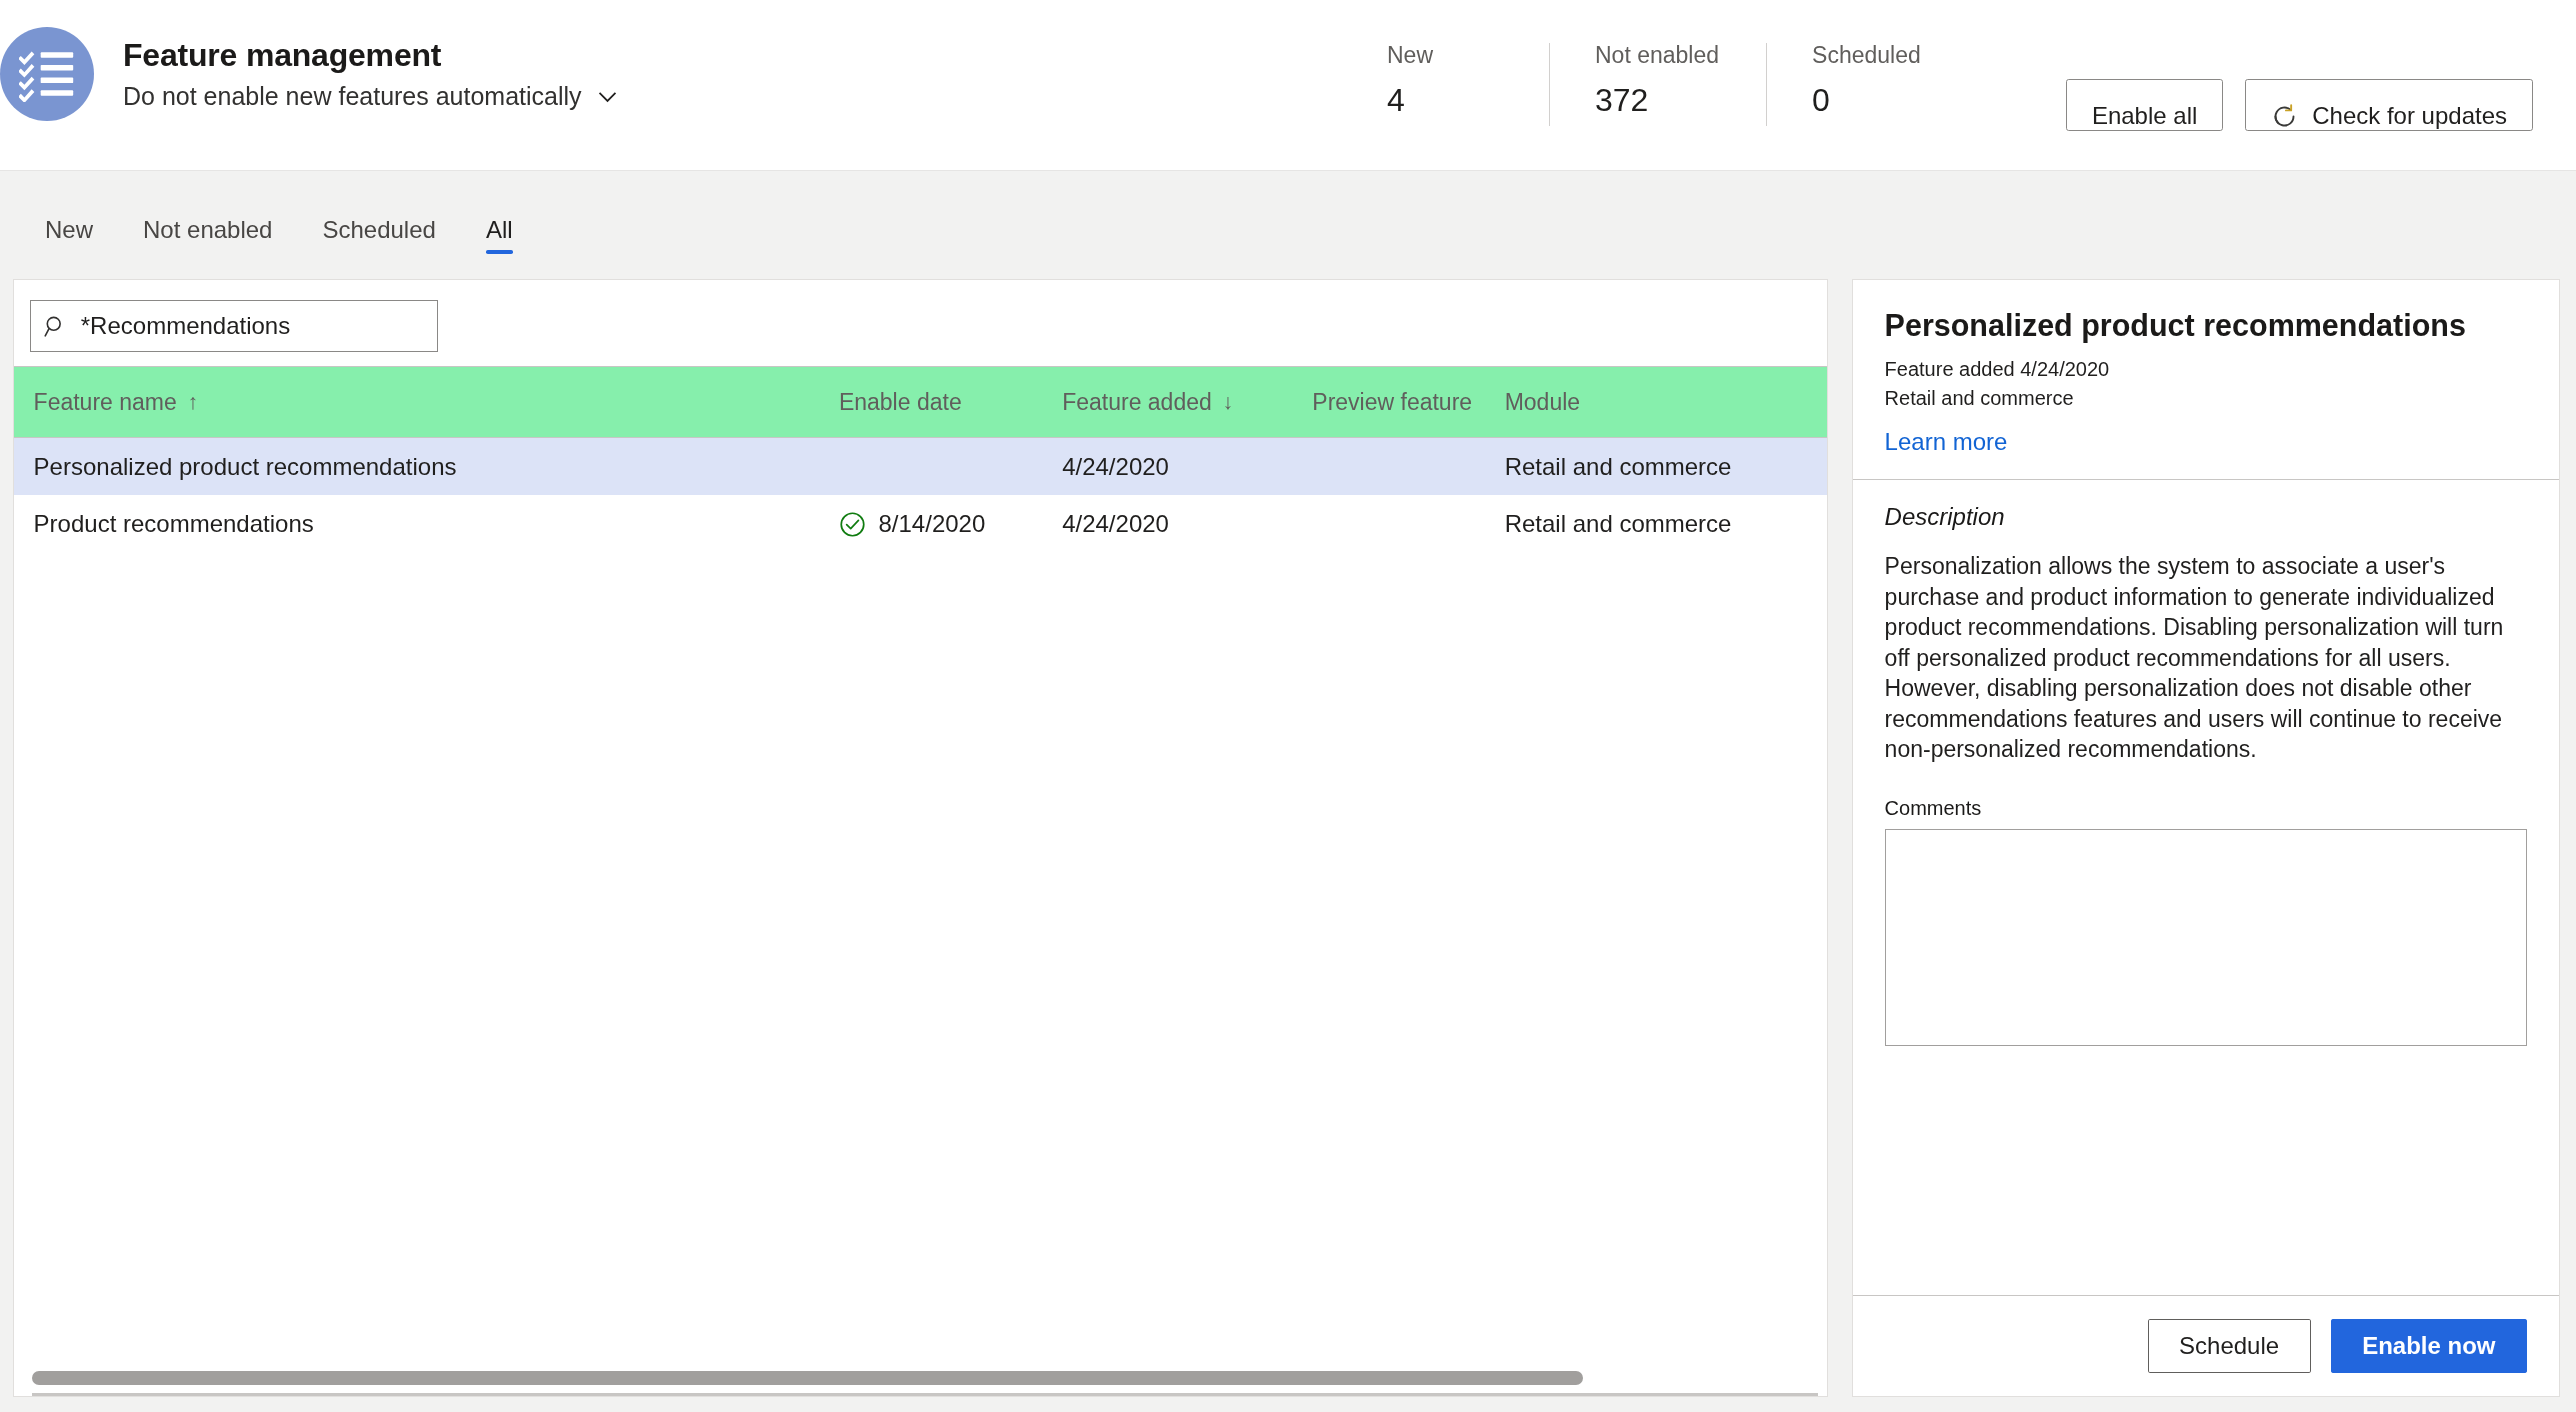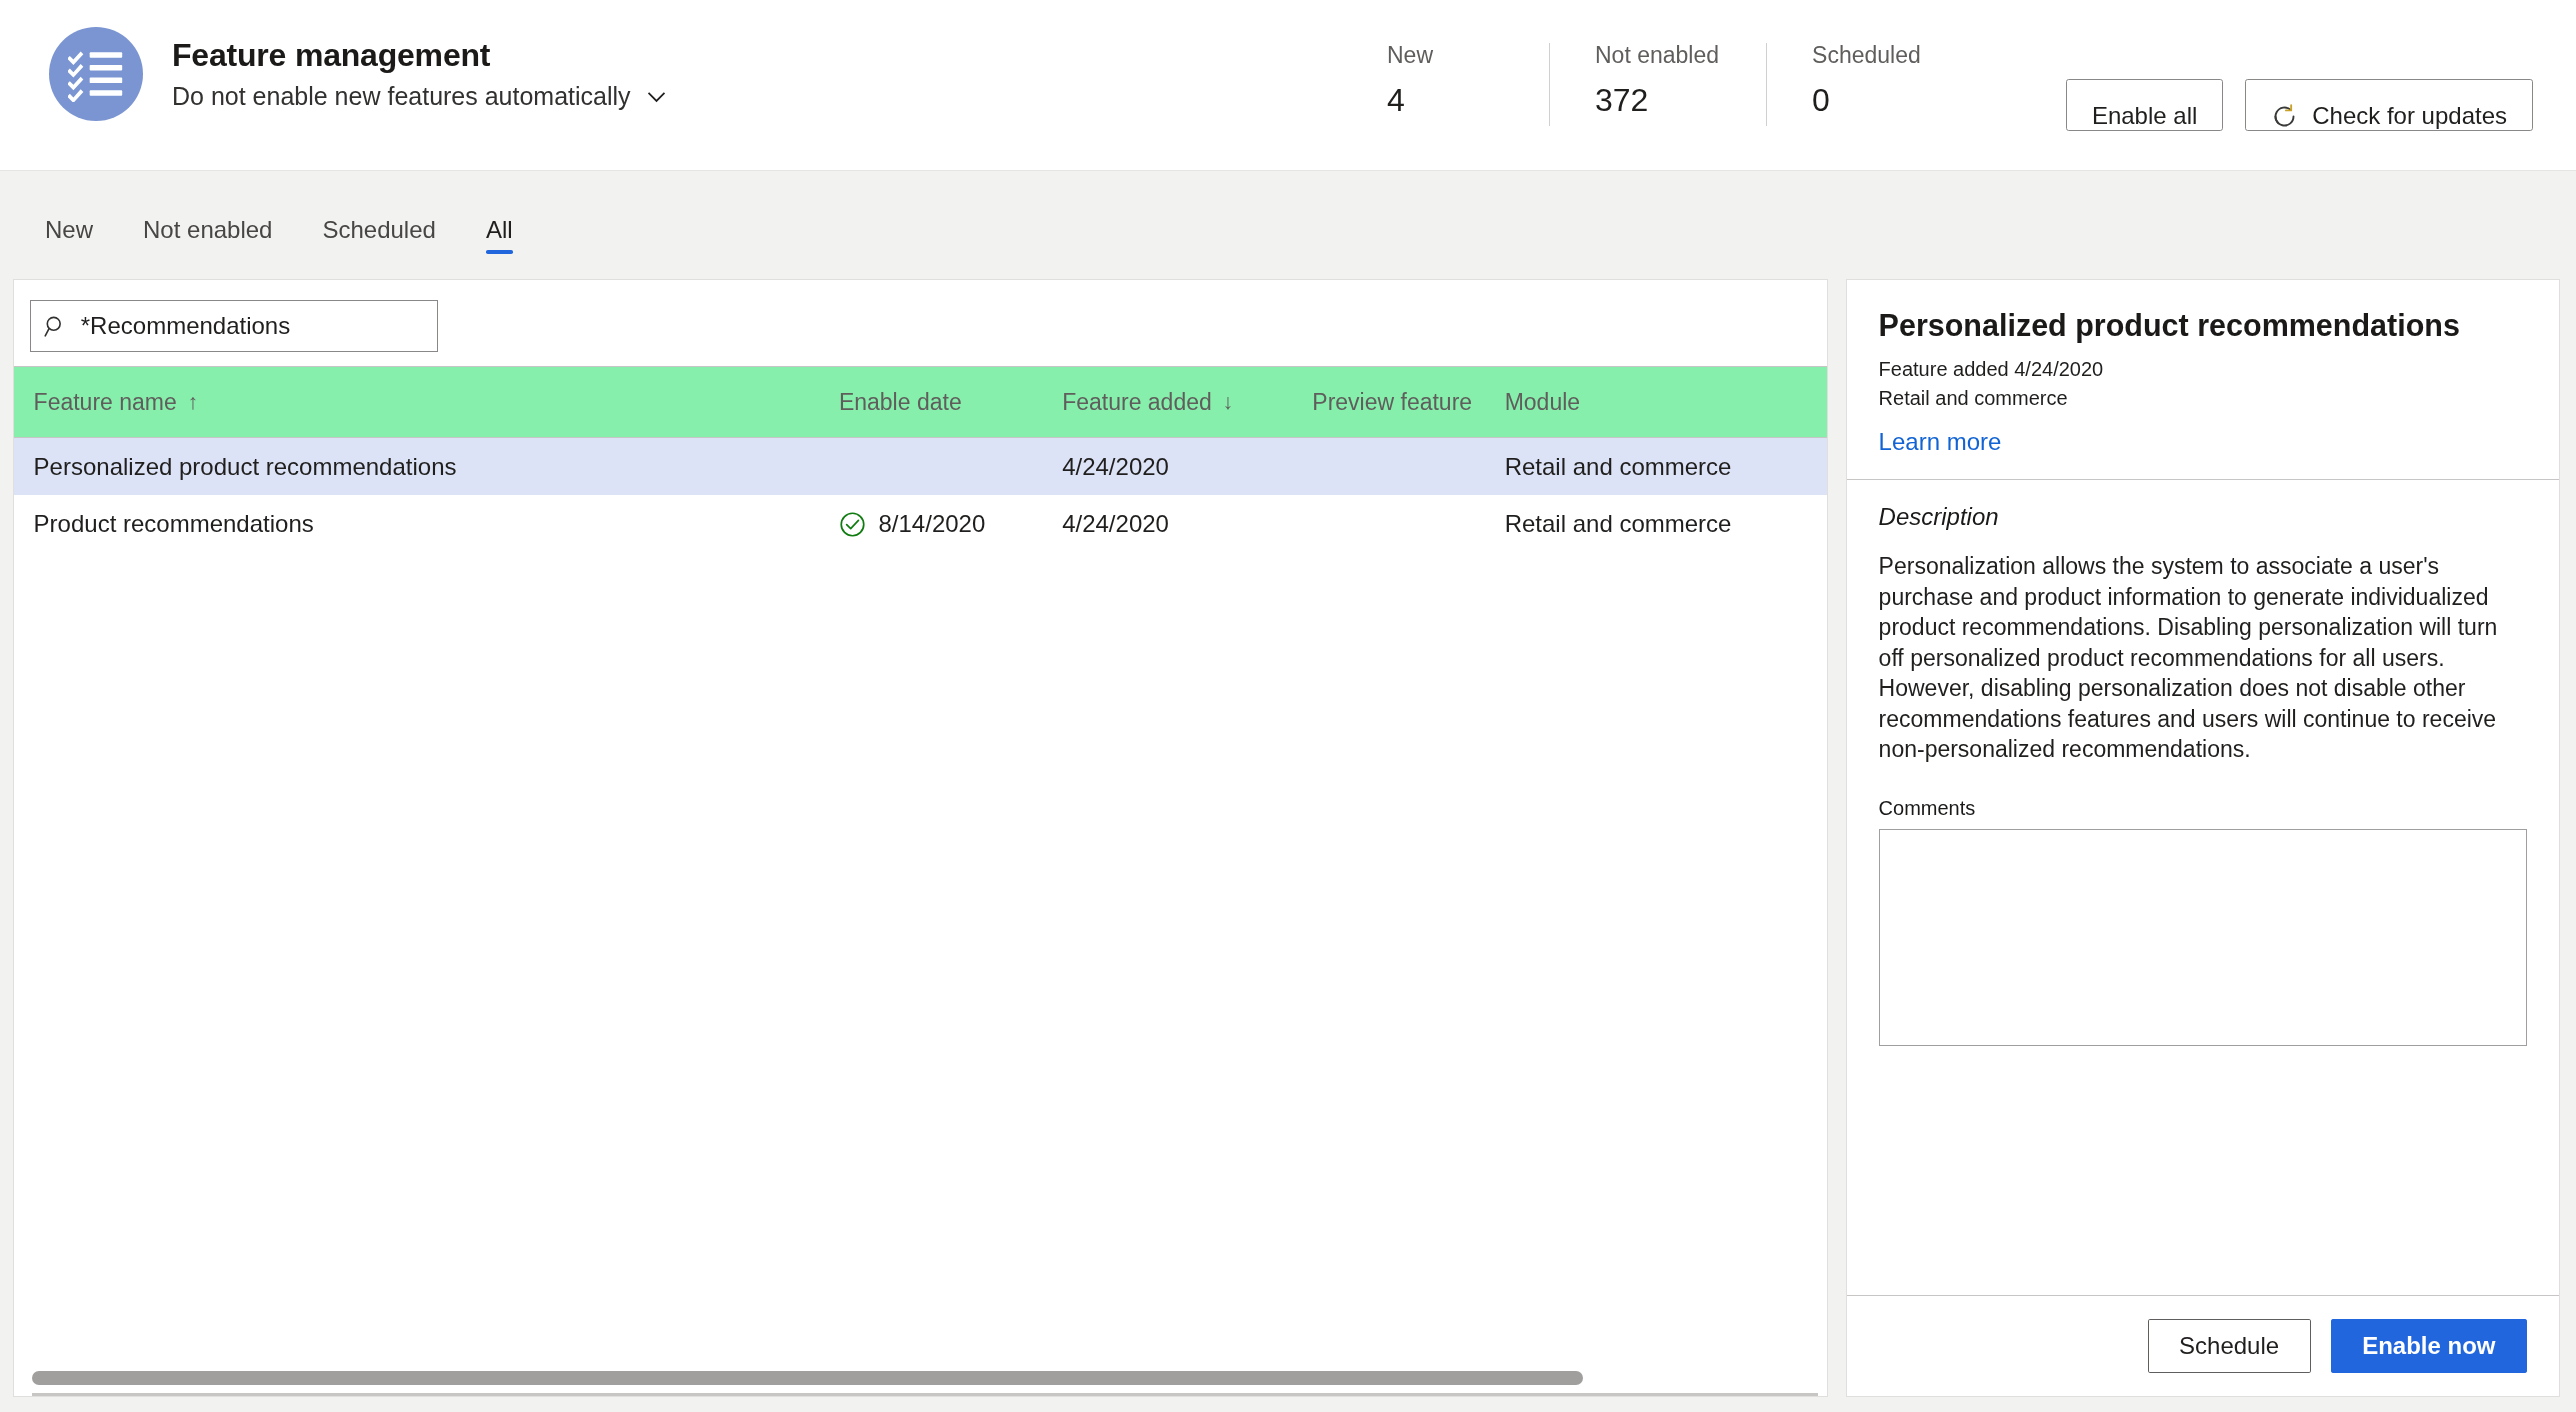--- a/index.html
+++ b/index.html
@@ -16,21 +16,20 @@
   .app-header {
     position: relative;
     height: 170px;
     background: #ffffff;
     display: flex;
     align-items: flex-start;
   }
   .header-left {
     display: flex;
     align-items: center;
-    padding-left: 49px;
     padding-top: 27px;
   }
   .app-icon {
     width: 94px; height: 94px;
     border-radius: 50%;
     background: #7a95d1;
     display: flex; align-items: center; justify-content: center;
     flex: none;
   }
   .app-icon svg { display: block; }
@@ -116,21 +115,21 @@
     border-radius: 1.8px;
   }
 
   
   .body-area {
     position: relative;
     height: calc(1413px - 170px - 93px);
     background: #f2f2f1;
     display: flex;
     padding: 16px 16px 16px 12.6px;
-    gap: 18px;
+    gap: 24px;
   }
 
   
   .list-panel {
     flex: none;
     width: 1815px;
     background: #ffffff;
     border: 0.9px solid #e1dfdd;
     display: flex; flex-direction: column;
     position: relative;

